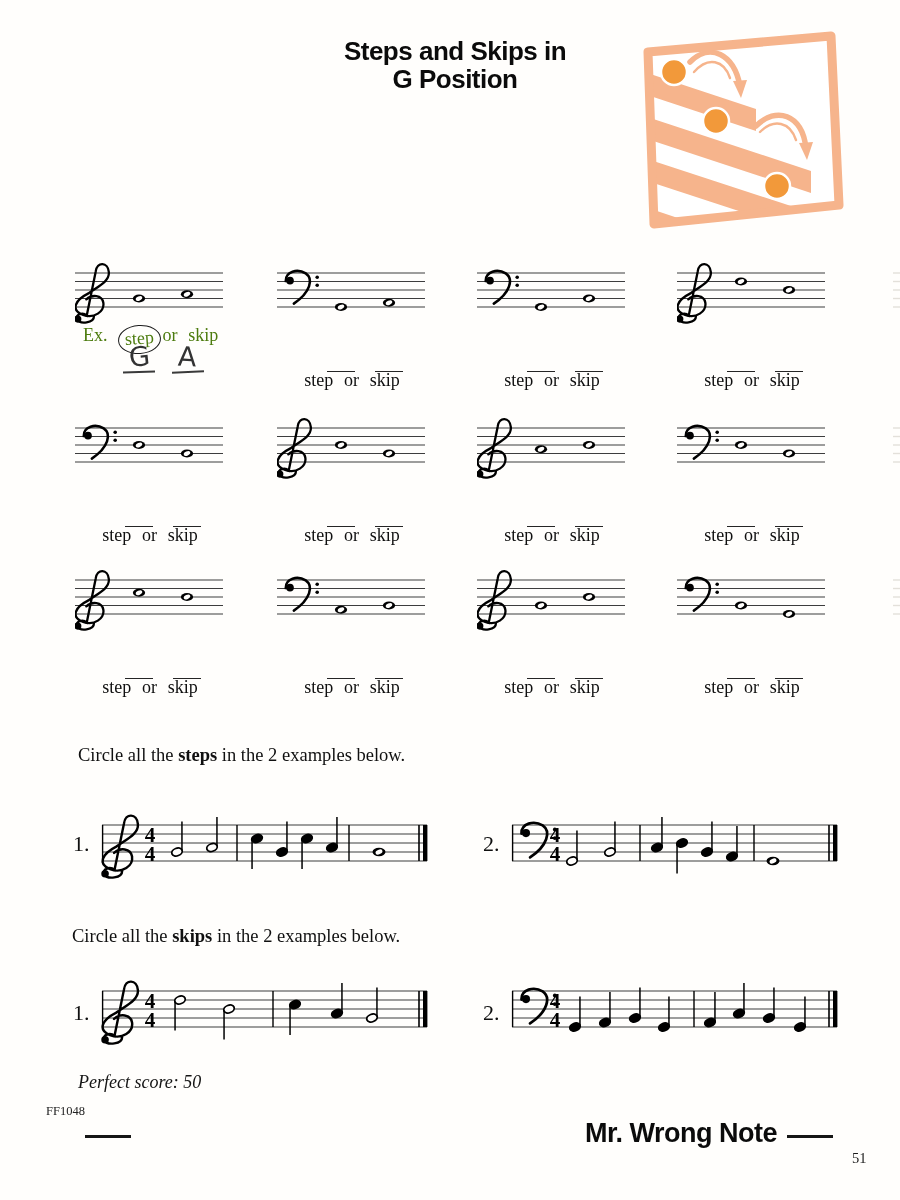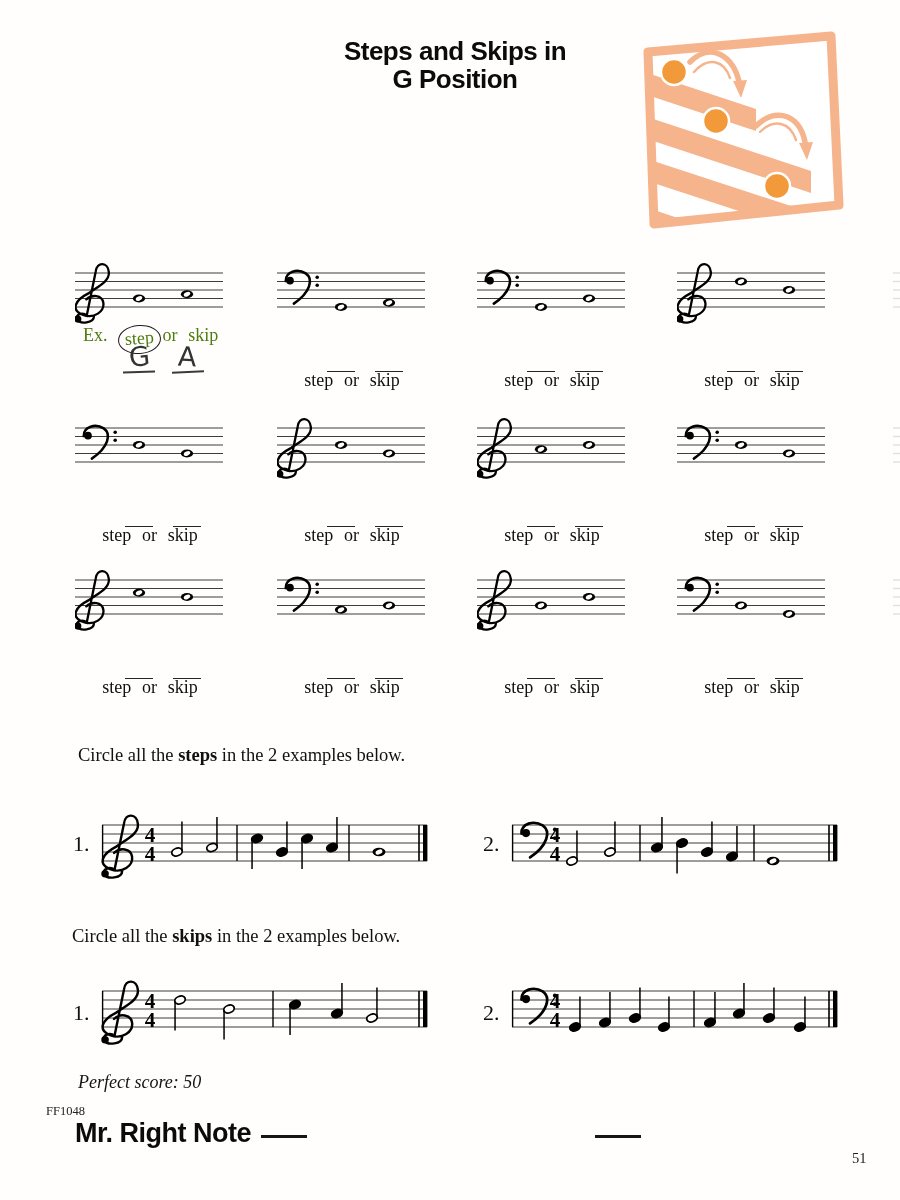--- a/index.html
+++ b/index.html
@@ -624,23 +624,23 @@
         </g>
         <g>
           <ellipse cx="0" cy="0" rx="5.3999999999999995" ry="3.78" fill="#000" stroke="#000" stroke-width="1.8" transform="translate(292 66) rotate(-21)"></ellipse>
           <line x1="296.95" x2="296.95" y1="64.5" y2="35.400000000000006" stroke="#000" stroke-width="1.5"></line>
         </g>
       </svg>
     </div>
 
   <div class="abs score">Perfect score: 50</div>
 
-  <div class="abs mascot" style="left:75px;top:1118px;"><span>Mr. Right Note</span><span class="mline"></span></div>
-
-  <div class="abs mascot" style="left:585px;top:1118px;"><span class="mline"></span></div>
+  <div class="abs mascot" style="left:75px;top:1118px;"><span class="mline"></span></div>
+
+  <div class="abs mascot" style="left:585px;top:1118px;"><span>Mr. Wrong Note</span><span class="mline"></span></div>
 
   <div class="abs foot" style="left:18px;top:1104px;margin-left:28px;">FF1048</div>
   <div class="abs pageno" style="left:852px;top:1150px;">51</div>
 
 <svg width="8" height="40" style="position: absolute; left: 893px; top: 272px;">
       <line x1="0" x2="8" y1="1" y2="1" stroke="#e3e0da" stroke-width="1.4"></line>
       <line x1="0" x2="8" y1="9.5" y2="9.5" stroke="#e3e0da" stroke-width="1.4"></line>
       <line x1="0" x2="8" y1="18" y2="18" stroke="#e3e0da" stroke-width="1.4"></line>
       <line x1="0" x2="8" y1="26.5" y2="26.5" stroke="#e3e0da" stroke-width="1.4"></line>
       <line x1="0" x2="8" y1="35" y2="35" stroke="#e3e0da" stroke-width="1.4"></line>

